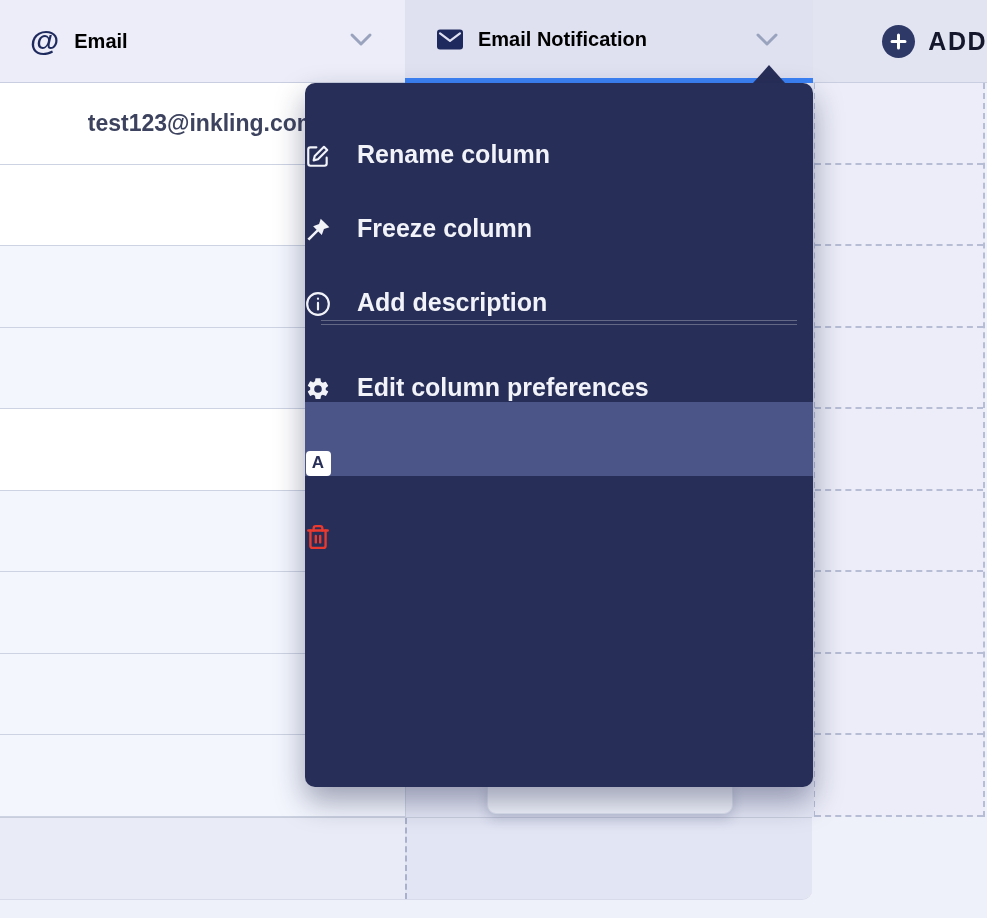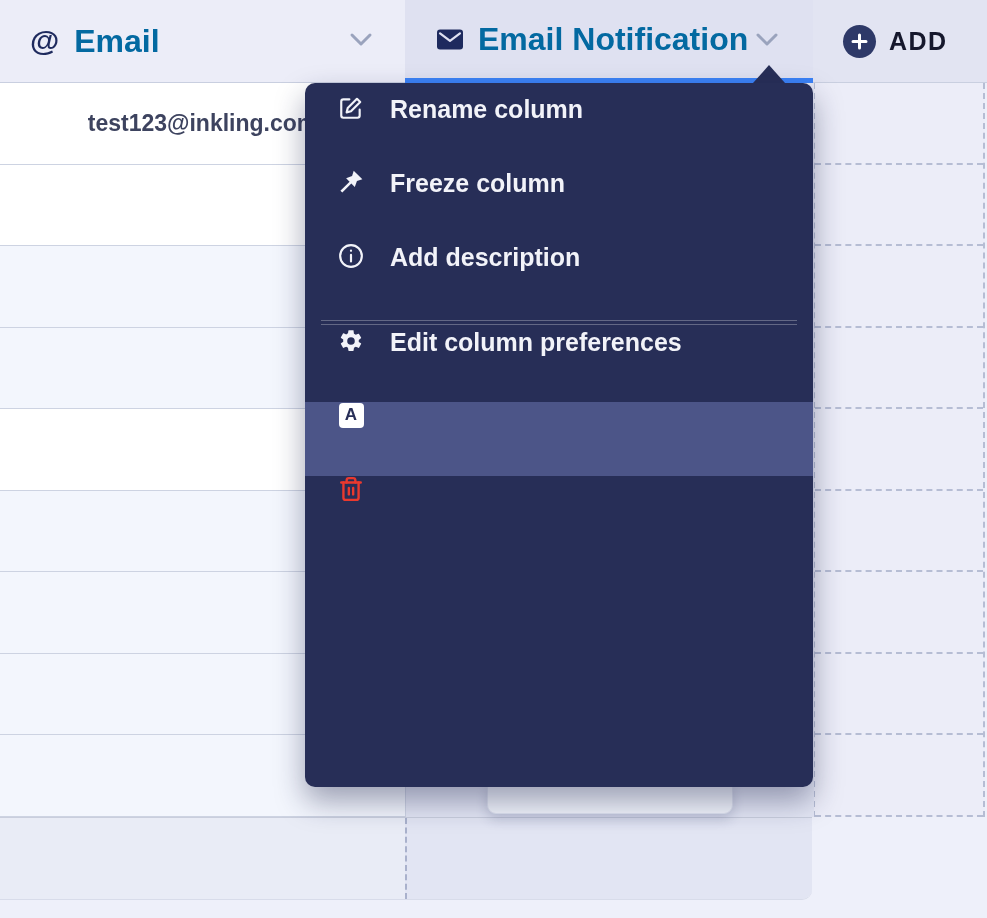--- a/index.html
+++ b/index.html
@@ -3,22 +3,22 @@
 <meta charset="utf-8">
 <style>
   html,body{margin:0;padding:0;}
   body{font-family:"Liberation Sans", sans-serif;}
   #app{position:relative;width:987px;height:918px;background:#eef0fa;overflow:hidden;}
 
   
   .hdr-cell{position:absolute;top:0;height:83px;box-sizing:border-box;display:flex;align-items:center;}
   .hdr-email{left:0;width:405px;background:#ecedf8;border-bottom:1px solid #c9cfe0;padding-left:30px;}
   .hdr-notif{left:405px;width:408px;background:#dfe1f1;border-bottom:5px solid #3b82f6;padding-left:32px;}
-  .hdr-add{left:813px;width:174px;background:#e2e4f2;border-bottom:1px solid #c9cfe0;padding-left:30px;}
-  .hdr-label{font-size:32px;font-weight:700;color:#0369a1;margin-left:15px;white-space:nowrap;}
+  .hdr-add{left:813px;width:174px;background:#e2e4f2;border-bottom:1px solid #c9cfe0;padding-left:30px;justify-content:flex-end;}
+  .hdr-label{font-size:20px;font-weight:700;color:#000000;margin-left:15px;white-space:nowrap;}
   .at-glyph{font-size:30px;font-weight:700;color:#1e2a5e;line-height:1;}
   .chev{position:absolute;top:31px;}
   .chev-1{left:348px;}
   .chev-2{left:754px;}
   .addwrap{display:flex;align-items:center;cursor:pointer;}
   .plus-circle{width:33px;height:33px;border-radius:50%;background:#2e3968;display:flex;align-items:center;justify-content:center;}
   .add-label{font-size:25px;font-weight:700;color:#15172c;letter-spacing:1.5px;margin-left:13px;}
 
   
   .col1{position:absolute;left:0;top:83px;width:405px;}
@@ -38,21 +38,21 @@
   .addrow-bar{position:absolute;left:0;top:817px;width:812px;height:81px;background:#e9ecf6;border-top:1px solid #c9cedd;border-bottom:1px solid #d8dcea;border-bottom-right-radius:10px;z-index:1;}
   .addrow-selected{position:absolute;left:405px;top:0;width:407px;height:100%;background:#e2e5f3;border-left:2px dashed #a9b1cc;box-sizing:border-box;border-bottom-right-radius:10px;}
 
   
   .mini-card{position:absolute;left:487px;top:779px;width:244px;height:33px;background:#f2f5fc;border:1px solid #dfe3f0;border-radius:9px;box-shadow:0 6px 12px rgba(40,48,100,.18);z-index:2;}
   .card-star{position:absolute;left:506px;top:768px;font-size:22px;color:#272e57;z-index:3;line-height:1;}
 
   
   .menu{position:absolute;left:305px;top:83px;width:508px;height:704px;box-sizing:border-box;background:#272e57;border-radius:10px;box-shadow:0 14px 30px rgba(25,30,70,.4);padding:12px 0;z-index:10;}
   .menu-caret{position:absolute;left:753px;top:65px;width:0;height:0;border-left:16px solid transparent;border-right:16px solid transparent;border-bottom:18px solid #272e57;z-index:10;}
-  .mitem{height:74px;display:flex;align-items:flex-start;padding-left:33px;cursor:pointer;}
+  .mitem{height:74px;display:flex;align-items:flex-end;cursor:pointer;}
   .mitem.hl{background:#4c5588;}
   .mlabel{font-size:25px;font-weight:700;color:#f2f3f9;margin-left:26px;white-space:nowrap;}
   .mitem.danger .mlabel{color:#ea392e;}
   .micon{width:26px;height:26px;display:flex;align-items:center;justify-content:center;flex:none;}
   .icon-a{width:25px;height:25px;background:#ffffff;border-radius:4px;color:#272e57;font-size:17px;font-weight:800;display:flex;align-items:center;justify-content:center;}
   .mdivider{height:1px;background:rgba(255,255,255,.28);margin:3px 16px;}
 </style>
 </head>
 <body>
 

